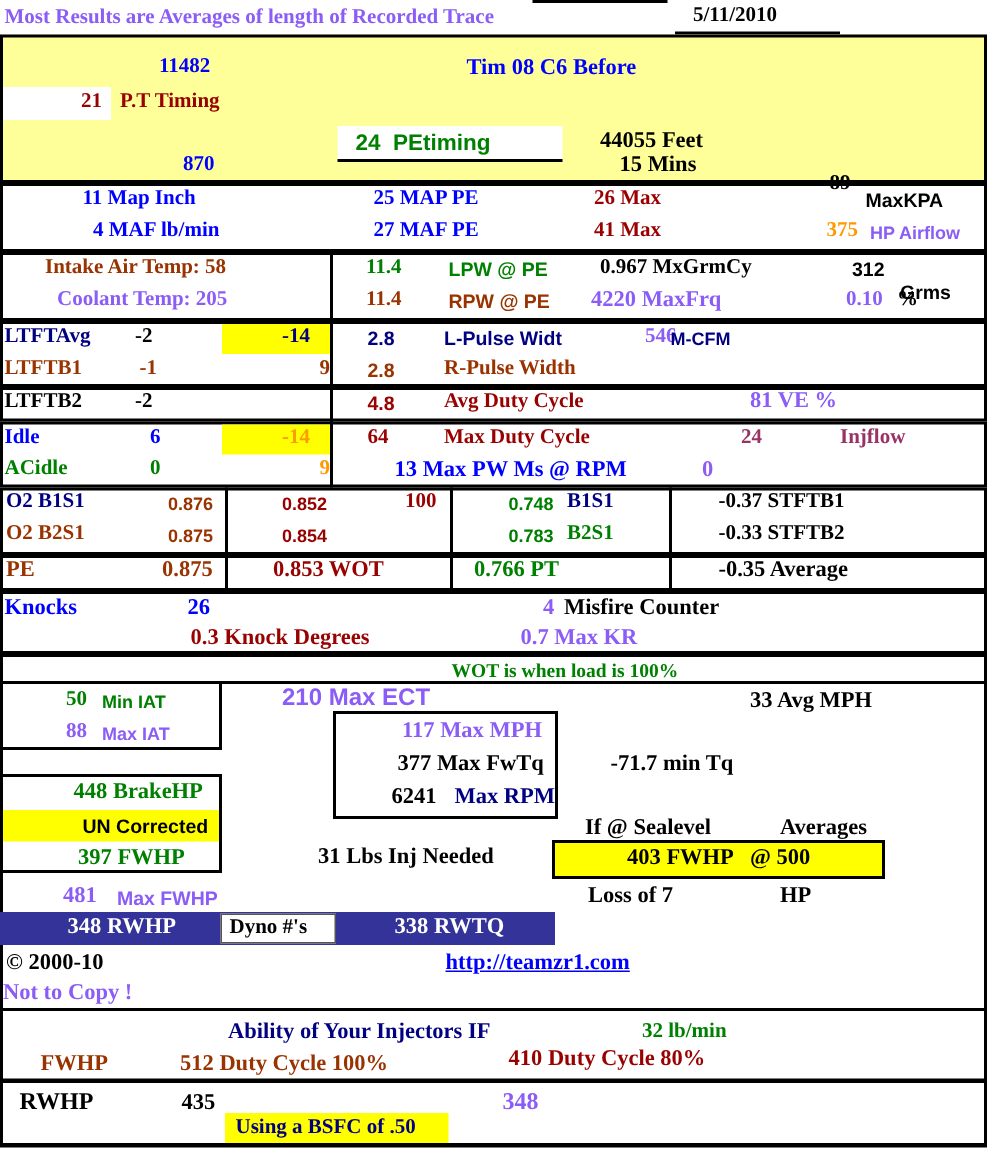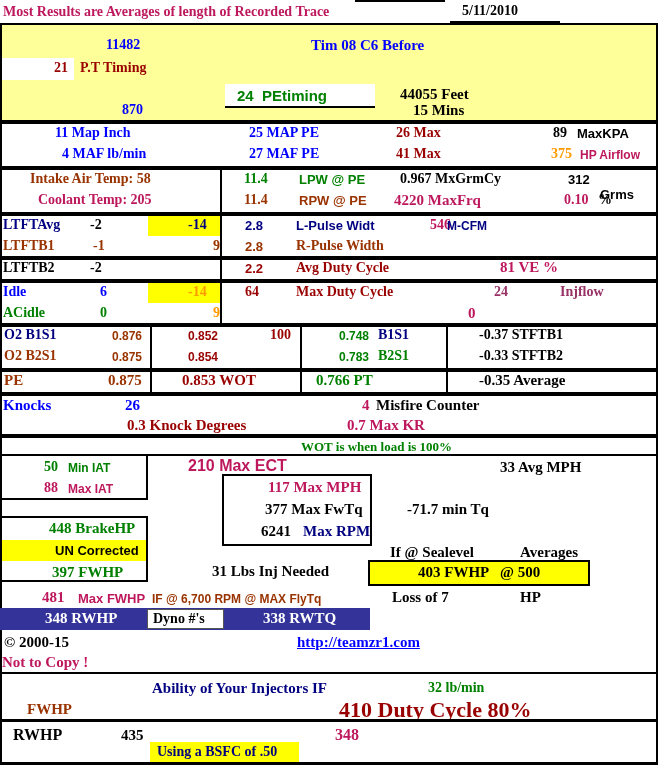--- a/index.html
+++ b/index.html
@@ -2,22 +2,22 @@
 <html><head>
 <meta charset="utf-8">
 <style>
   html,body{margin:0;padding:0;background:#fff;}
   #sheet{position:relative;width:658px;height:770px;background:#FFFFFF;overflow:hidden;
          font-family:"Liberation Serif",serif;font-weight:bold;}
   .c{position:absolute;white-space:nowrap;line-height:1;}
   .sf{font-family:"Liberation Serif",serif;font-weight:bold;}
   .ss{font-family:"Liberation Sans",sans-serif;font-weight:bold;}
   .f12{font-size:12px}.f13{font-size:13px}.f14{font-size:14px}
-  .f15{font-size:15px}.f16{font-size:16px}.f17{font-size:22px}
-  .red{color:#be185d}.mar{color:#990000}.brn{color:#993300}.blu{color:#0000FF}
+  .f15{font-size:15px}.f16{font-size:16px}.f17{font-size:15px}
+  .red{color:#8b5cf6}.mar{color:#990000}.brn{color:#993300}.blu{color:#0000FF}
   .nvy{color:#000080}.grn{color:#008000}.org{color:#FF9900}.pur{color:#993366}
   .blk{color:#000000}.wht{color:#FFFFFF}
   .bx{position:absolute;box-sizing:border-box;border:2px solid #000;}
   .ln{position:absolute;background:#000;}
   .cell{position:absolute;box-sizing:border-box;}
   a.lnk{text-decoration:underline;color:#0000FF;cursor:pointer;}
 </style>
 </head>
 <body>
 
@@ -38,21 +38,21 @@
   <div class="c ss f15 grn" style="left:237px;top:88px">24</div>
   <div class="c ss f15 grn" style="left:262px;top:88px">PEtiming</div>
   <div class="c sf f15 blk" style="left:400px;top:87px">44055 Feet</div>
   <div class="c sf f14 blu" style="left:122px;top:103px">870</div>
   <div class="c sf f15 blk" style="left:413px;top:103px">15 Mins</div>
 
   <div class="bx" style="left:0;top:122px;width:658px;height:46px"></div>
   <div class="c sf f14 blu" style="left:55px;top:126px">11 Map Inch</div>
   <div class="c sf f14 blu" style="left:249px;top:126px">25 MAP PE</div>
   <div class="c sf f14 mar" style="left:396px;top:126px">26 Max</div>
-  <div class="c sf f14 blk" style="left:553px;top:126px">89</div>
+  <div class="c sf f14 blk" style="left:553px;top:116px">89</div>
   <div class="c ss f13 blk" style="left:577px;top:127px">MaxKPA</div>
   <div class="c sf f14 blu" style="left:62px;top:147px">4 MAF lb/min</div>
   <div class="c sf f14 blu" style="left:249px;top:147px">27 MAF PE</div>
   <div class="c sf f14 mar" style="left:396px;top:147px">41 Max</div>
   <div class="c sf f14 org" style="left:551px;top:147px">375</div>
   <div class="c ss f12 red" style="left:580px;top:149px">HP Airflow</div>
 
   <div class="bx" style="left:0;top:168px;width:658px;height:46px"></div>
   <div class="c sf f14 brn" style="left:30px;top:172px">Intake Air Temp: 58</div>
   <div class="c sf f14 red" style="left:38px;top:193px">Coolant Temp: 205</div>
@@ -78,36 +78,37 @@
   <div class="c ss f12 nvy" style="left:447px;top:220px">M-CFM</div>
   <div class="c sf f14 brn" style="left:3px;top:239px">LTFTB1</div>
   <div class="c sf f14 brn" style="left:93px;top:239px">-1</div>
   <div class="c sf f14 brn" style="left:213px;top:239px">9</div>
   <div class="c ss f13 brn" style="left:245px;top:240px">2.8</div>
   <div class="c sf f14 brn" style="left:296px;top:239px">R-Pulse Width</div>
 
   <div class="bx" style="left:0;top:258px;width:658px;height:23px"></div>
   <div class="c sf f14 blk" style="left:3px;top:261px">LTFTB2</div>
   <div class="c sf f14 blk" style="left:90px;top:261px">-2</div>
-  <div class="c ss f13 mar" style="left:245px;top:262px">2.2</div>
+  <div class="c ss f13 mar" style="left:245px;top:262px">4.8</div>
   <div class="c sf f14 mar" style="left:296px;top:261px">Avg Duty Cycle</div>
   <div class="c sf f15 red" style="left:500px;top:260px">81 VE %</div>
 
   <div class="bx" style="left:0;top:281px;width:658px;height:44px"></div>
   <div class="cell" style="left:148px;top:283px;width:72px;height:20px;background:#FFFF00"></div>
   <div class="c sf f14 blu" style="left:3px;top:285px">Idle</div>
   <div class="c sf f14 blu" style="left:100px;top:285px">6</div>
   <div class="c sf f14 org" style="left:188px;top:285px">-14</div>
   <div class="c sf f14 mar" style="left:245px;top:285px">64</div>
   <div class="c sf f14 mar" style="left:296px;top:285px">Max Duty Cycle</div>
   <div class="c sf f14 pur" style="left:494px;top:285px">24</div>
   <div class="c sf f14 pur" style="left:560px;top:285px">Injflow</div>
   <div class="c sf f14 grn" style="left:3px;top:306px">ACidle</div>
   <div class="c sf f14 grn" style="left:100px;top:306px">0</div>
   <div class="c sf f14 org" style="left:213px;top:306px">9</div>
+  <div class="c sf f15 blu" style="left:263px;top:306px">13 Max PW Ms @ RPM</div>
   <div class="c sf f15 red" style="left:468px;top:306px">0</div>
 
   <div class="bx" style="left:0;top:325px;width:658px;height:45px"></div>
   <div class="ln" style="left:150px;top:325px;width:2px;height:69px"></div>
   <div class="ln" style="left:300px;top:325px;width:2px;height:69px"></div>
   <div class="ln" style="left:446px;top:325px;width:2px;height:69px"></div>
   <div class="c sf f14 nvy" style="left:4px;top:328px">O2 B1S1</div>
   <div class="c ss f12 brn" style="left:112px;top:330px">0.876</div>
   <div class="c ss f12 mar" style="left:188px;top:330px">0.852</div>
   <div class="c sf f14 mar" style="left:270px;top:328px">100</div>
@@ -166,39 +167,39 @@
   <div class="c sf f15 blk" style="left:212px;top:564px">31 Lbs Inj Needed</div>
   <div class="c sf f15 blk" style="left:390px;top:545px">If @ Sealevel</div>
   <div class="c sf f15 blk" style="left:520px;top:545px">Averages</div>
 
   <div class="bx" style="left:368px;top:560px;width:222px;height:26px;background:#FFFF00"></div>
   <div class="c sf f15 blk" style="left:418px;top:565px">403 FWHP</div>
   <div class="c sf f15 blk" style="left:500px;top:565px">@ 500</div>
 
   <div class="c sf f15 red" style="left:42px;top:590px">481</div>
   <div class="c ss f13 red" style="left:78px;top:592px">Max FWHP</div>
-  <div class="c ss f12 brn" style="left:152px;top:593px">IF @ 6,700 RPM @ MAX FlyTq</div>
   <div class="c sf f15 blk" style="left:392px;top:590px">Loss of 7</div>
   <div class="c sf f15 blk" style="left:520px;top:590px">HP</div>
 
   <div class="cell" style="left:0;top:608px;width:370px;height:22px;background:#333399"></div>
   <div class="c sf f15 wht" style="left:45px;top:611px">348 RWHP</div>
   <div class="cell" style="left:147px;top:609px;width:77px;height:20px;background:#FFFFFF;border:1px solid #555"></div>
   <div class="c sf f14 blk" style="left:153px;top:612px">Dyno #'s</div>
   <div class="c sf f15 wht" style="left:263px;top:611px">338 RWTQ</div>
 
-  <div class="c sf f15 blk" style="left:4px;top:635px">© 2000-15</div>
+  <div class="c sf f15 blk" style="left:4px;top:635px">© 2000-10</div>
   <a class="c sf f15 lnk" style="left:297px;top:635px">http://teamzr1.com</a>
   <div class="c sf f15 red" style="left:2px;top:655px">Not to Copy !</div>
 
   <div class="ln" style="left:0;top:672px;width:658px;height:2px"></div>
 
   <div class="c sf f15 nvy" style="left:152px;top:681px">Ability of Your Injectors IF</div>
   <div class="c sf f14 grn" style="left:428px;top:681px">32 lb/min</div>
   <div class="c sf f15 brn" style="left:27px;top:702px">FWHP</div>
+  <div class="c sf f15 brn" style="left:120px;top:702px">512 Duty Cycle 100%</div>
   <div class="c sf f17 mar" style="left:339px;top:699px">410 Duty Cycle 80%</div>
 
   <div class="ln" style="left:0;top:719px;width:658px;height:3px"></div>
   <div class="c sf f16 blk" style="left:13px;top:727px">RWHP</div>
   <div class="c sf f15 blk" style="left:121px;top:728px">435</div>
   <div class="c sf f16 red" style="left:335px;top:727px">348</div>
   <div class="cell" style="left:150px;top:742px;width:149px;height:20px;background:#FFFF00"></div>
   <div class="c sf f14 nvy" style="left:157px;top:745px">Using a BSFC of .50</div>
 
   <div class="ln" style="left:0;top:762px;width:658px;height:3px"></div>

